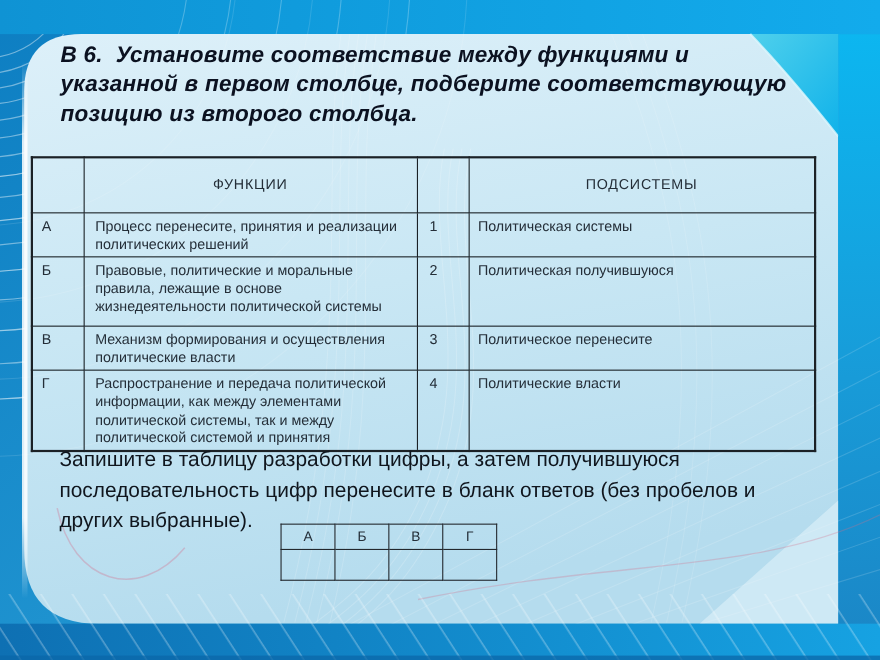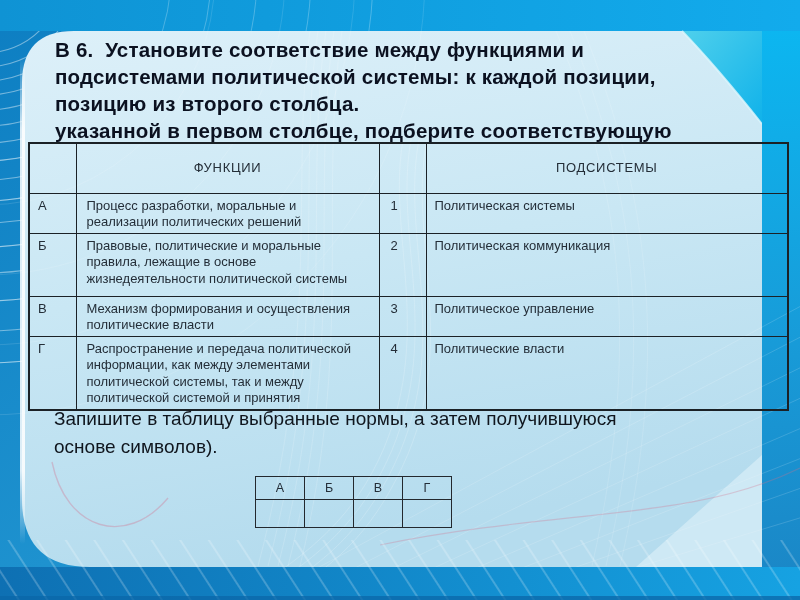--- a/index.html
+++ b/index.html
@@ -2,39 +2,39 @@
 <html style="--panel-bg: #cfe9f5; --outer-blue: #1f93d2; --top-band: #12a6e8; --right-band: #0db4ee; --bottom-band: #1283c8; --accent-pink: #d4708c; --title-text: #0b1120; --body-text: #10161e; --table-text: #242e38; --table-border: #1b2126; --answer-border: #23282e;"><head>
 <meta charset="utf-8">
 <style>
   * { margin:0; padding:0; box-sizing:border-box; }
   html,body { width:800px; height:600px; }
   body { font-family:"Liberation Sans","DejaVu Sans",sans-serif; }
   .canvas { position:relative; width:800px; height:600px; overflow:hidden; background:#1f93d2; }
   .bg { position:absolute; left:0; top:0; width:800px; height:600px; }
 
   .title { position:absolute; left:55px; top:36px; width:700px;
-           font-size:20.5px; line-height:27px; font-weight:700; 
+           font-size:20.5px; line-height:27px; font-weight:700; font-style:italic;
            color:var(--title-text,#0b1120); letter-spacing:.2px; }
   .title-line { white-space:nowrap; }
 
   .instruction { position:absolute; left:54px; top:405px; width:715px;
                  font-size:19px; line-height:27.5px; color:var(--body-text,#10161e); }
   .instr-line { white-space:nowrap; }
 
   table { border-collapse:collapse; }
 
   .match { position:absolute; left:28px; top:142px; width:706px; table-layout:fixed;
            font-size:13px; line-height:16.5px; color:var(--table-text,#242e38);
            border:2px solid var(--table-border,#1b2126); }
   .match th, .match td { border:1px solid var(--table-border,#1b2126);
                          vertical-align:top; text-align:left; font-weight:400; }
   .c-letter { width:47px;  padding:4px 6px 2px 8px; }
   .c-func   { width:303px; padding:4px 8px 2px 10px; }
   .c-num    { width:47px;  padding:4px 6px 2px 11px; }
-  .c-sub    { width:362px; padding:4px 8px 2px 8px; }
+  .c-sub    { width:315px; padding:4px 8px 2px 8px; }
   .match thead th { text-align:center; vertical-align:middle; letter-spacing:.7px; padding:16px; }
   .match thead tr { height:36px; }
   .match tbody tr:nth-of-type(1){ height:37px; }
   .match tbody tr:nth-of-type(2){ height:63px; }
   .match tbody tr:nth-of-type(3){ height:35px; }
   .match tbody tr:nth-of-type(4){ height:70px; }
 
   .answer { position:absolute; left:255px; top:476px; font-size:12.5px;
             color:var(--table-text,#242e38); }
   .answer td { border:1px solid var(--answer-border,#23282e); width:49px; text-align:center;
@@ -168,74 +168,74 @@
     <rect x="0" y="540" width="800" height="60" fill="url(#hatch)"></rect>
     <rect x="0" y="596" width="800" height="4" fill="#0b67a8" fill-opacity="0.75"></rect>
 
     <rect x="20" y="56" width="5" height="488" rx="2.5" fill="url(#gEdge)"></rect>
   </svg>
 
   <div class="title">
 
       <div class="title-line">В 6.&nbsp; Установите соответствие между функциями и</div>
 
-      <div class="title-line">подсистемами политической системы: к каждой позиции,</div>
+
+      <div class="title-line">указанной в первом столбце, подберите соответствующую</div>
 
       <div class="title-line">позицию из второго столбца.</div>
-
-      <div class="title-line">указанной в первом столбце, подберите соответствующую</div>
     </div>
 
   <table class="match">
     <thead>
       <tr>
         <th class="c-letter"></th>
         <th class="c-func">ФУНКЦИИ</th>
         <th class="c-num"></th>
         <th class="c-sub">ПОДСИСТЕМЫ</th>
       </tr>
     </thead>
     <tbody>
 
         <tr>
           <td class="c-letter">А</td>
-          <td class="c-func">Процесс разработки, моральные и реализации политических решений</td>
+          <td class="c-func">Процесс перенесите, принятия и реализации политических решений</td>
           <td class="c-num">1</td>
           <td class="c-sub">Политическая системы</td>
         </tr>
 
         <tr>
           <td class="c-letter">Б</td>
           <td class="c-func">Правовые, политические и моральные правила, лежащие в основе жизнедеятельности политической системы</td>
           <td class="c-num">2</td>
-          <td class="c-sub">Политическая коммуникация</td>
+          <td class="c-sub">Политическая получившуюся</td>
         </tr>
 
         <tr>
           <td class="c-letter">В</td>
           <td class="c-func">Механизм формирования и осуществления политические власти</td>
           <td class="c-num">3</td>
-          <td class="c-sub">Политическое управление</td>
+          <td class="c-sub">Политическое перенесите</td>
         </tr>
 
         <tr>
           <td class="c-letter">Г</td>
           <td class="c-func">Распространение и передача политической информации, как между элементами политической системы, так и между политической системой и принятия</td>
           <td class="c-num">4</td>
           <td class="c-sub">Политические власти</td>
         </tr>
       </tbody>
   </table>
 
   <div class="instruction">
 
-      <div class="instr-line">Запишите в таблицу выбранные нормы, а затем получившуюся</div>
-
-
-      <div class="instr-line">основе символов).</div>
+      <div class="instr-line">Запишите в таблицу разработки цифры, а затем получившуюся</div>
+
+      <div class="instr-line">последовательность цифр перенесите в бланк ответов (без пробелов и</div>
+
+      <div class="instr-line">других выбранные).</div>
     </div>
 
   <table class="answer">
     <tbody>
       <tr class="a-head">
 
           <td>А</td>
 
           <td>Б</td>
 

